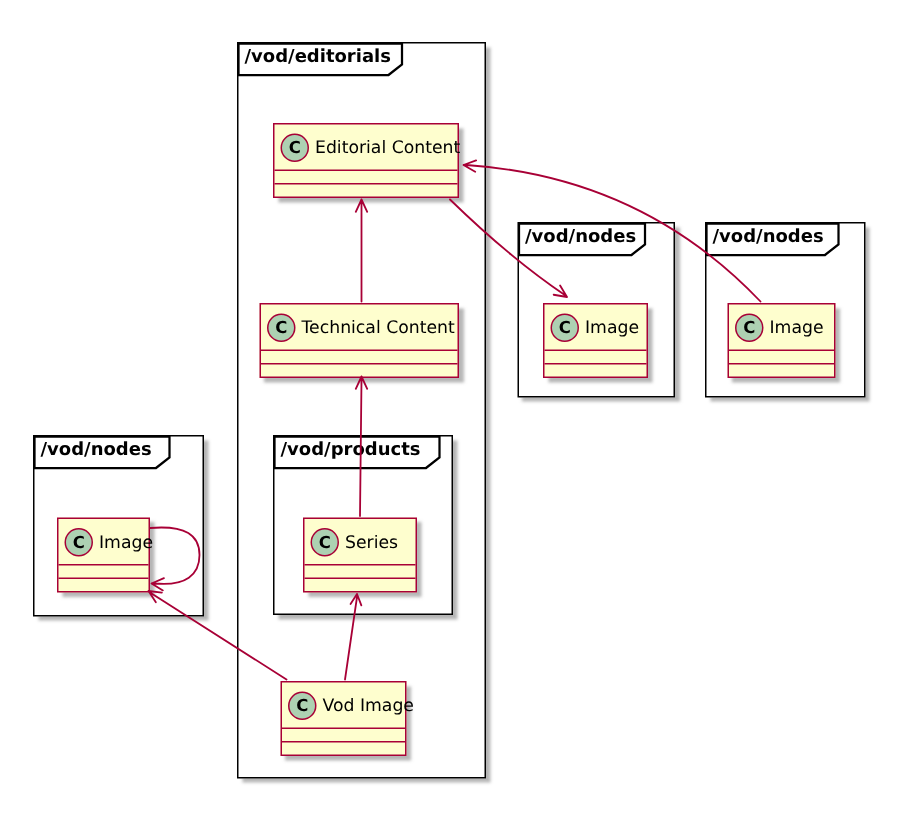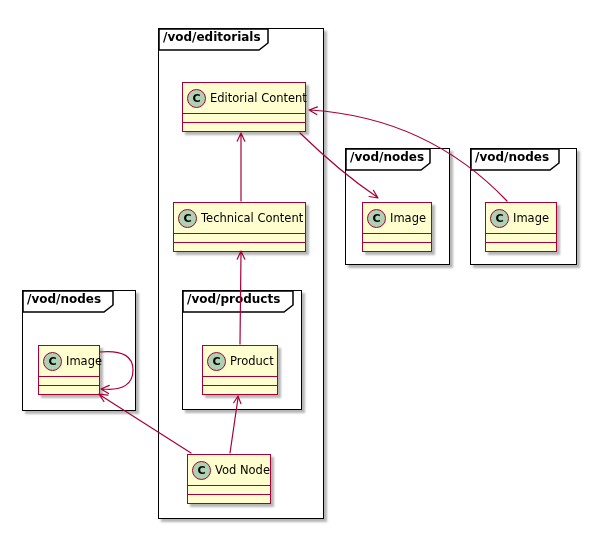--- a/index.html
+++ b/index.html
@@ -128,30 +128,30 @@
       <span class="cls-circle">C</span>
       <span class="cls-name">Image</span>
     </div>
     <div class="cls-comp1"></div>
     <div class="cls-comp2"></div>
   </div>
 
   <div class="cls" id="cls-product">
     <div class="cls-title">
       <span class="cls-circle">C</span>
-      <span class="cls-name">Product</span>
+      <span class="cls-name">Series</span>
     </div>
     <div class="cls-comp1"></div>
     <div class="cls-comp2"></div>
   </div>
 
   <div class="cls" id="cls-vod-item">
     <div class="cls-title">
       <span class="cls-circle">C</span>
-      <span class="cls-name">Vod Node</span>
+      <span class="cls-name">Vod Image</span>
     </div>
     <div class="cls-comp1"></div>
     <div class="cls-comp2"></div>
   </div>
 
   <svg id="edges" width="601" height="543">
 
     <path class="edge" d="M241,201 L241,135 M241,133 L237.2,141.2 M241,133 L244.8,141.2"></path>
 
     <path class="edge" d="M240,344 L241,253 M241,251 L237.2,259.2 M241,251 L244.8,259.2"></path>

